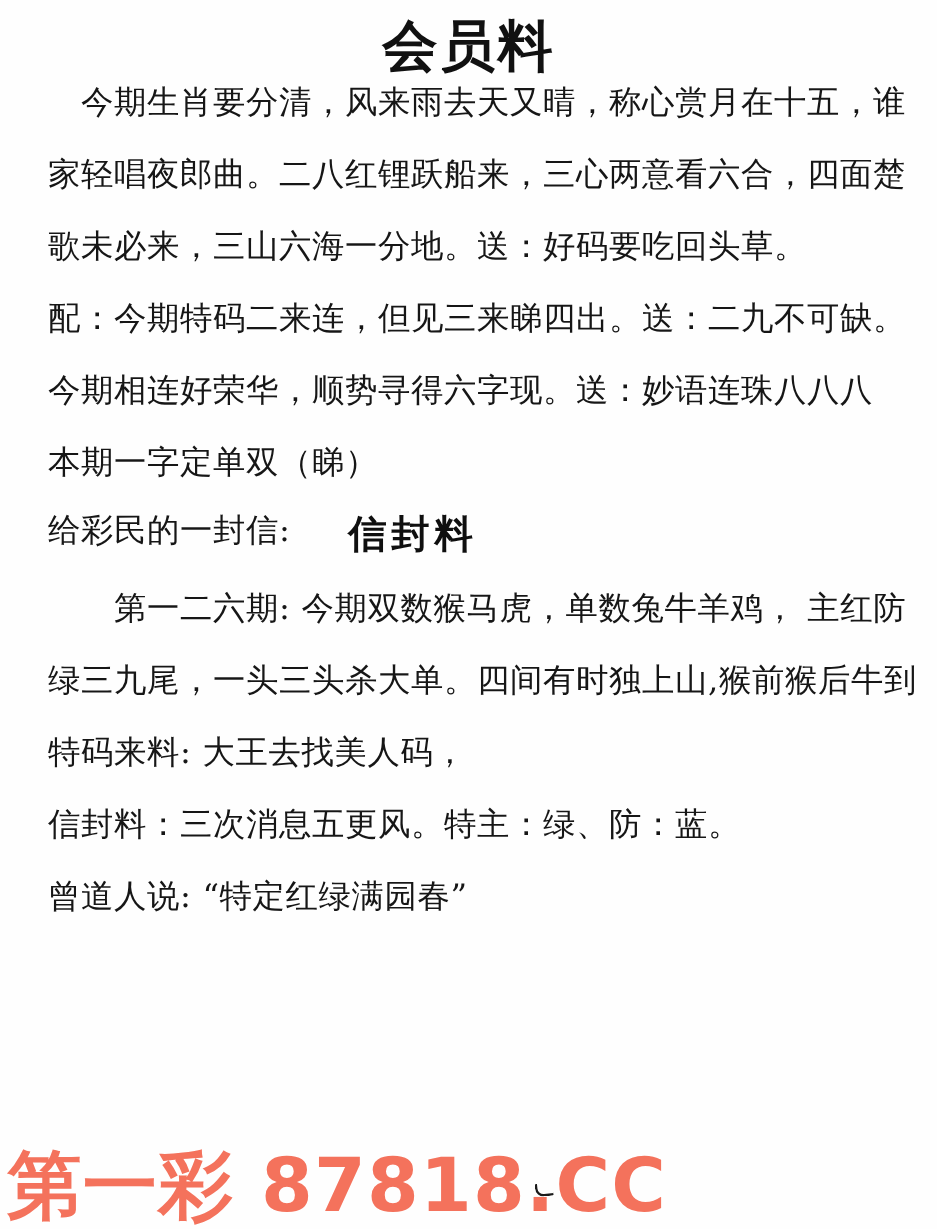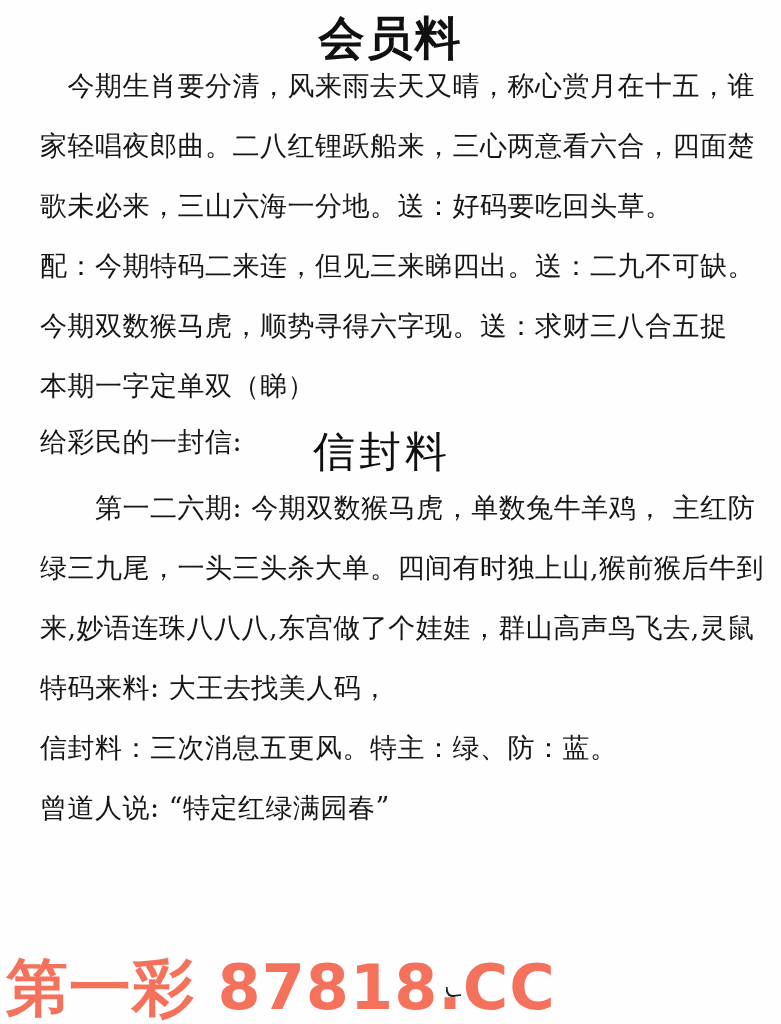--- a/index.html
+++ b/index.html
@@ -48,23 +48,23 @@
     height: 62px;
     display: flex;
     align-items: flex-start;
   }
   .letter-label {
     font-size: 27px;
     letter-spacing: 0.5px;
     white-space: pre;
   }
   .letter-title {
-    margin-left: 71px;
-    font-size: 42px;
-    font-weight: 400;
+    margin-left: 48px;
+    font-size: 32px;
+    font-weight: 700;
     letter-spacing: 4px;
     color: #0f0f0f;
   }
   .watermark {
     position: absolute;
     left: 6px;
     top: 946px;
     font-family: "DejaVu Sans", "Liberation Sans", sans-serif;
     font-size: 62px;
     font-weight: 800;
@@ -101,33 +101,32 @@
 
 <div class="page">
 
   <h1 class="doc-title">会员料</h1>
 
   <div id="member-lines" class="lines">
       <div class="tline">　今期生肖要分清，风来雨去天又晴，称心赏月在十五，谁</div>
       <div class="tline">家轻唱夜郎曲。二八红锂跃船来，三心两意看六合，四面楚</div>
       <div class="tline">歌未必来，三山六海一分地。送：好码要吃回头草。</div>
       <div class="tline">配：今期特码二来连，但见三来睇四出。送：二九不可缺。</div>
-      <div class="tline">今期双数猴马虎，顺势寻得六字现。送：求财三八合五捉</div>
+      <div class="tline">今期相连好荣华，顺势寻得六字现。送：妙语连珠八八八</div>
       <div class="tline">本期一字定单双（睇）</div>
     </div>
 
   <div class="letter-row">
     <span class="letter-label">给彩民的一封信:</span>
     <span class="letter-title">信封料</span>
   </div>
 
   <div id="envelope-lines" class="lines">
       <div class="tline">　　第一二六期: 今期双数猴马虎，单数兔牛羊鸡， 主红防</div>
       <div class="tline">绿三九尾，一头三头杀大单。四间有时独上山,猴前猴后牛到</div>
-      <div class="tline">来,妙语连珠八八八,东宫做了个娃娃，群山高声鸟飞去,灵鼠</div>
       <div class="tline">特码来料: 大王去找美人码，</div>
       <div class="tline">信封料：三次消息五更风。特主：绿、防：蓝。</div>
       <div class="tline">曾道人说: “特定红绿满园春”</div>
     </div>
 
   <div class="watermark" style="color: rgb(244, 114, 92);">第一彩 87818.CC</div>
 
 
   <div class="ink-mark"></div>
 

